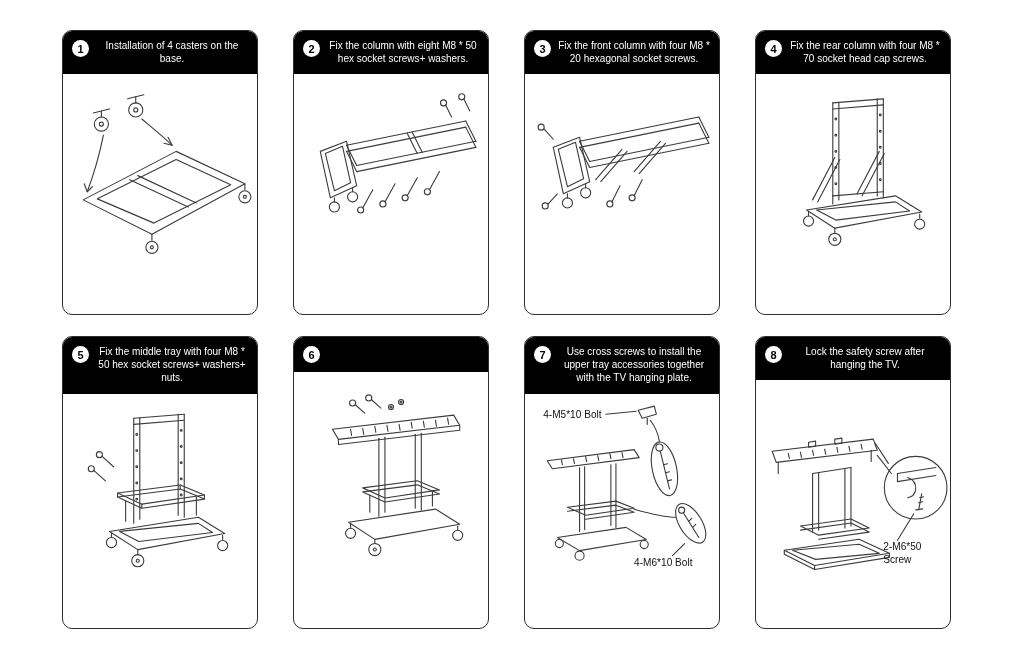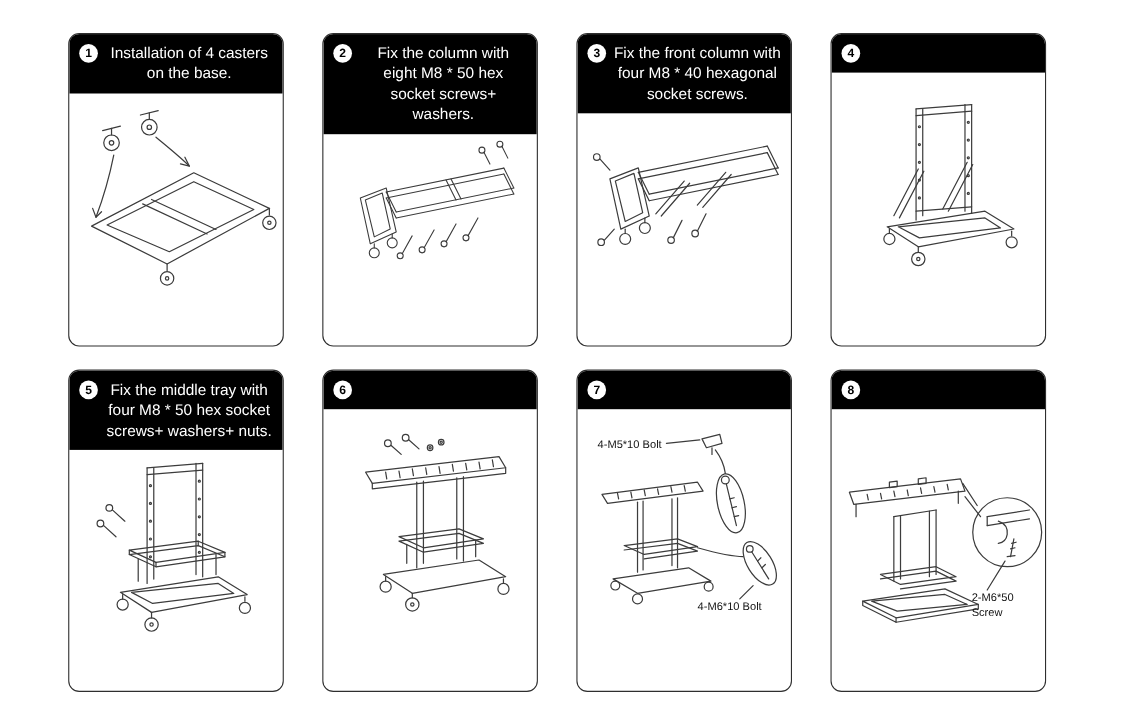--- a/index.html
+++ b/index.html
@@ -5,21 +5,21 @@
   html,body{margin:0;padding:0;background:#fff;font-family:"Liberation Sans",sans-serif;}
   .page{position:relative;width:1024px;height:651px;background:#ffffff;overflow:hidden;}
   .panel{position:absolute;width:196px;border:1.5px solid #2e2e2e;border-radius:10px;overflow:hidden;
          display:flex;flex-direction:column;background:#fff;box-sizing:border-box;}
   .row1{top:30px;height:285px;}
   .row2{top:336px;height:293px;}
   .c1{left:62px;} .c2{left:293px;} .c3{left:524px;} .c4{left:755px;}
   .hdr{background:#000;color:#fff;display:flex;align-items:flex-start;gap:7px;padding:8px 9px 9px 9px;}
   .badge{width:17px;height:17px;border-radius:50%;background:#fff;color:#000;font-weight:700;font-size:11px;
          display:flex;align-items:center;justify-content:center;flex:0 0 17px;margin-top:1px;}
-  .instr{font-size:14px;line-height:1.32;text-align:center;flex:1;}
+  .instr{font-size:10px;line-height:1.32;text-align:center;flex:1;}
   .illustration{flex:1;position:relative;}
   .illustration svg{position:absolute;inset:0;width:100%;height:100%;}
   .art path,.art line,.art circle,.art ellipse,.art rect,.art polyline{
       stroke:#3c3c3c;fill:none;stroke-width:1.1;stroke-linecap:round;stroke-linejoin:round;}
   .art text{stroke:none;fill:#111;font-family:"Liberation Sans",sans-serif;font-size:10px;}
 </style>
 </head>
 <body>
 
 <div class="page">
@@ -110,21 +110,21 @@
           <circle cx="166" cy="10" r="3"></circle>
             <path d="M168,12 L174,24"></path>
         </g>
       </svg>
     </div>
   </section>
 
   <section class="panel row1 c3">
     <div class="hdr">
       <div class="badge">3</div>
-      <div class="instr">Fix the front column with four M8 * 40 hexagonal socket screws.</div>
+      <div class="instr">Fix the front column with four M8 * 20 hexagonal socket screws.</div>
     </div>
     <div class="illustration">
       <svg class="art" viewBox="0 0 192 212" preserveAspectRatio="xMidYMid meet">
         <g>
           <path d="M28,60 L54,50 L64,94 L38,106 Z"></path>
           <path d="M33,62 L50,55 L58,91 L42,99 Z"></path>
           <path d="M42,106 L42,110"></path>
             <circle cx="42" cy="115" r="5"></circle>
           <path d="M60,96 L60,100"></path>
             <circle cx="60" cy="105" r="5"></circle>
@@ -155,20 +155,21 @@
           <circle cx="106" cy="110" r="3"></circle>
             <path d="M108,108 L116,92"></path>
         </g>
       </svg>
     </div>
   </section>
 
   <section class="panel row1 c4">
     <div class="hdr">
       <div class="badge">4</div>
+      <div class="instr">Fix the rear column with four M8 * 70 socket head cap screws.</div>
     </div>
     <div class="illustration">
       <svg class="art" viewBox="0 0 192 212" preserveAspectRatio="xMidYMid meet">
         <g>
           <path d="M76,16 L126,12"></path>
             <path d="M76,22 L126,18"></path>
           <path d="M76,16 L76,116"></path>
             <path d="M82,16 L82,112"></path>
           <path d="M126,12 L126,110"></path>
             <path d="M120,12 L120,108"></path>
@@ -318,20 +319,21 @@
           <path d="M56,130 L56,134"></path>
             <circle cx="56" cy="139" r="5"></circle>
         </g>
       </svg>
     </div>
   </section>
 
   <section class="panel row2 c3">
     <div class="hdr">
       <div class="badge">7</div>
+      <div class="instr">Use cross screws to install the upper tray accessories together with the TV hanging plate.</div>
     </div>
     <div class="illustration">
       <svg class="art" viewBox="0 0 192 212" preserveAspectRatio="xMidYMid meet">
         <text x="18" y="14">4-M5*10 Bolt</text>
         <g>
           <path d="M112,6 L128,2 L130,10 L116,14 Z"></path>
             <path d="M121,14 L121,20"></path>
           <path d="M80,10 L110,7"></path>
         </g>
         <g>
@@ -372,20 +374,21 @@
         </g>
         <text x="108" y="160">4-M6*10 Bolt</text>
         <path d="M146,150 L158,138"></path>
       </svg>
     </div>
   </section>
 
   <section class="panel row2 c4">
     <div class="hdr">
       <div class="badge">8</div>
+      <div class="instr">Lock the safety screw after hanging the TV.</div>
     </div>
     <div class="illustration">
       <svg class="art" viewBox="0 0 192 212" preserveAspectRatio="xMidYMid meet">
         <g>
           <path d="M16,54 L116,42 L120,53 L20,65 Z"></path>
           <path d="M32,56 L33,61"></path>
             <path d="M44,55 L45,60"></path>
             <path d="M56,53 L57,58"></path>
           <path d="M68,52 L69,57"></path>
             <path d="M80,50 L81,55"></path>

